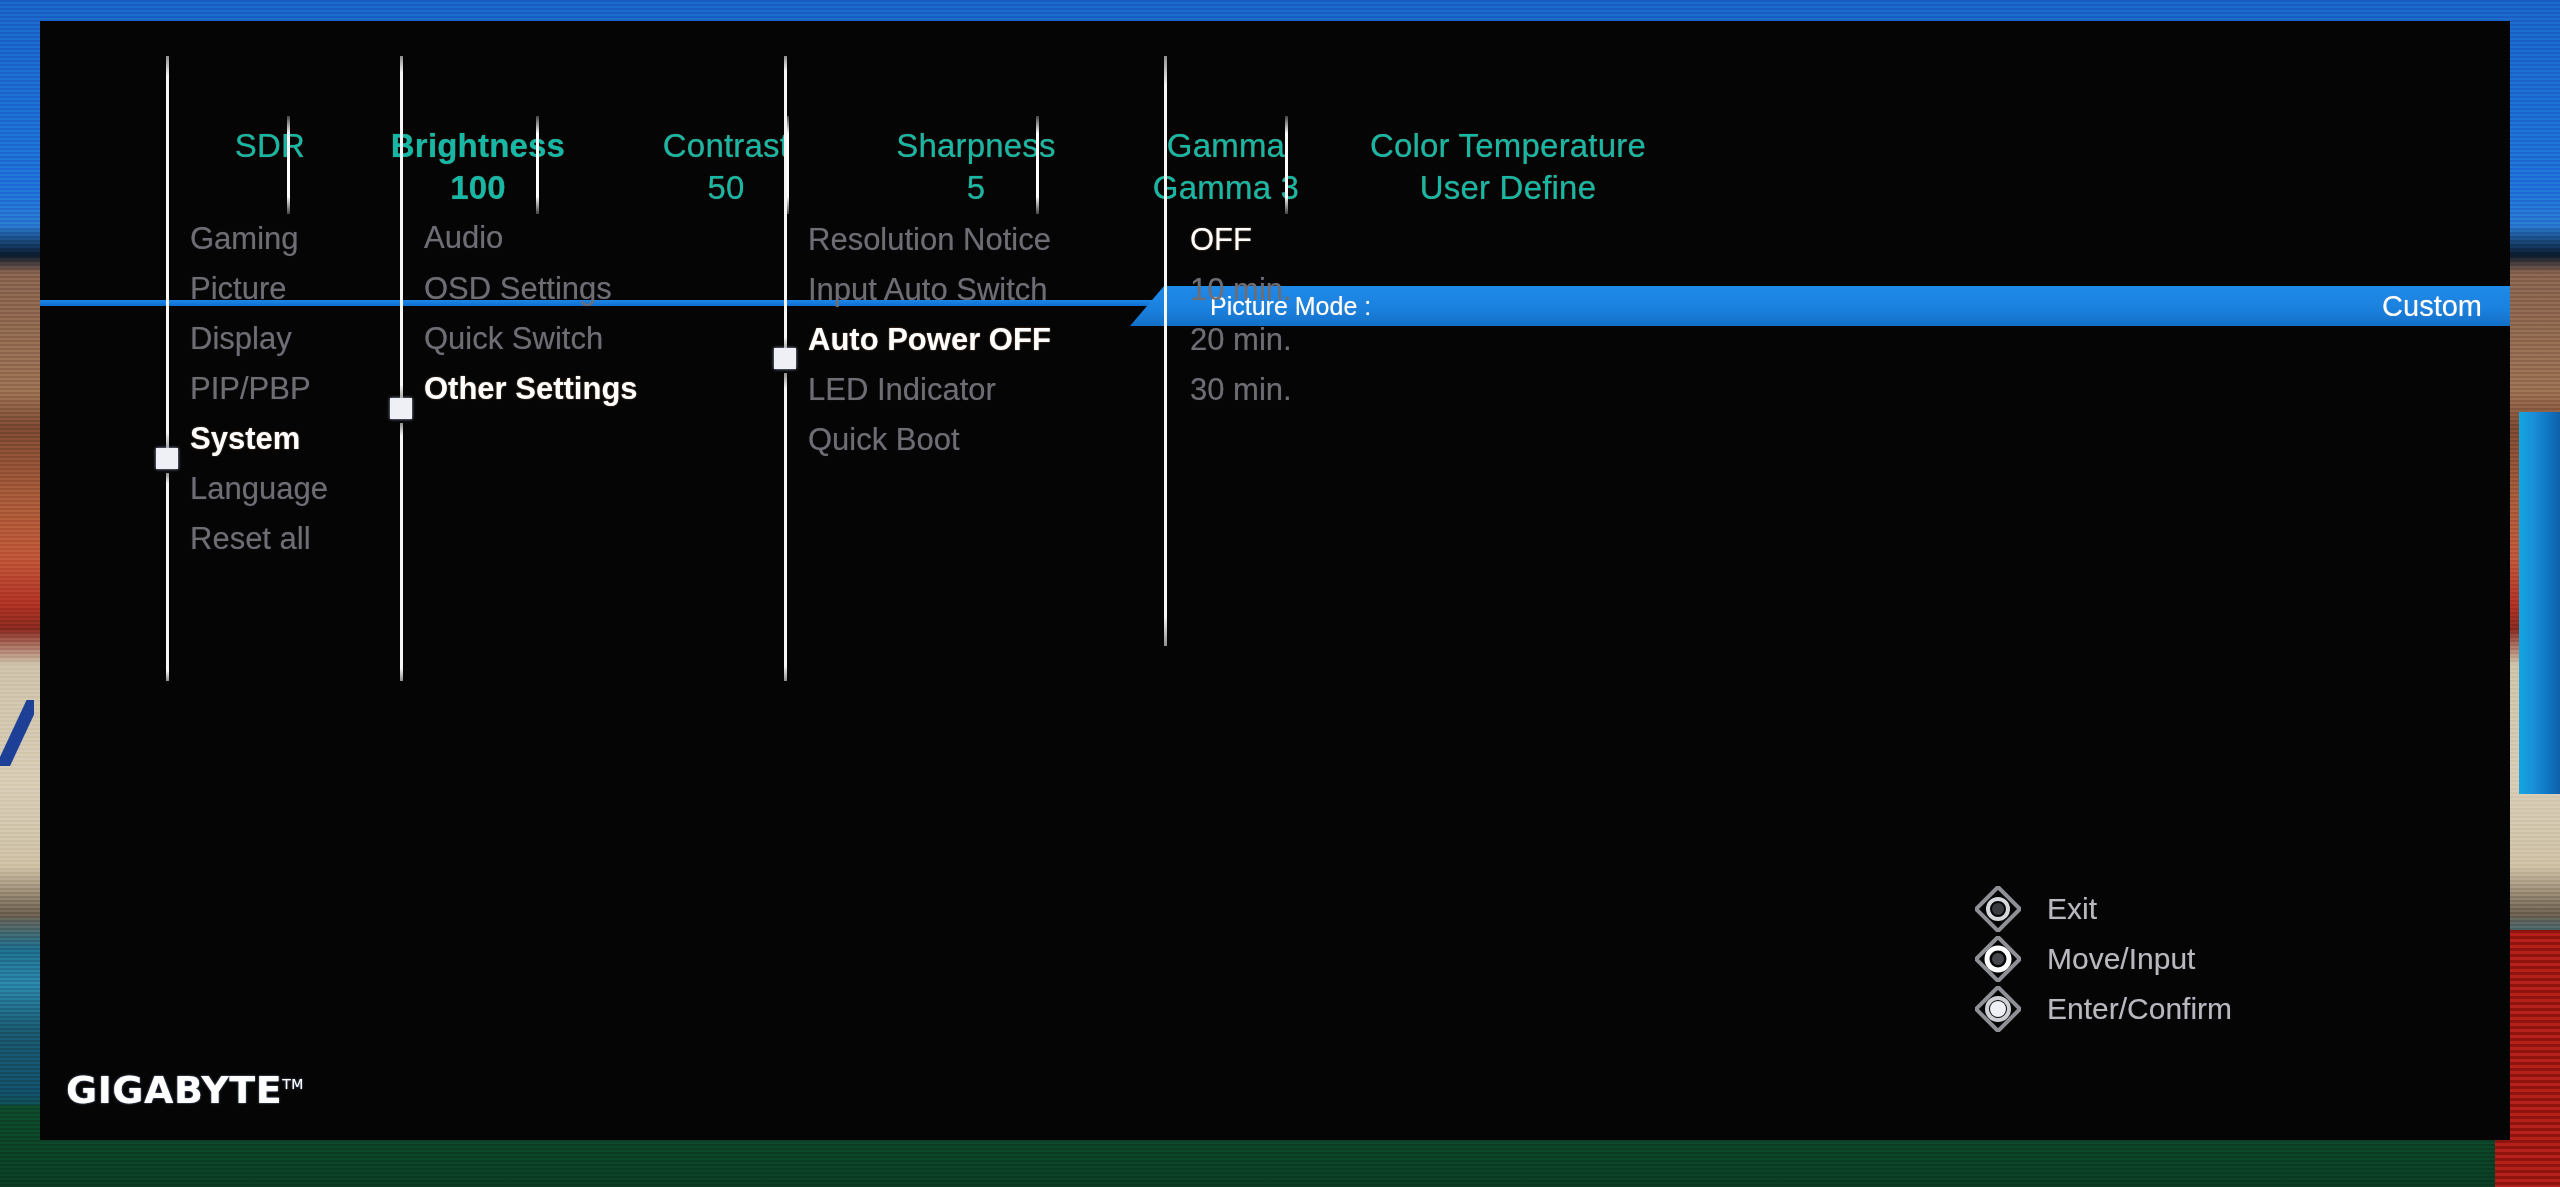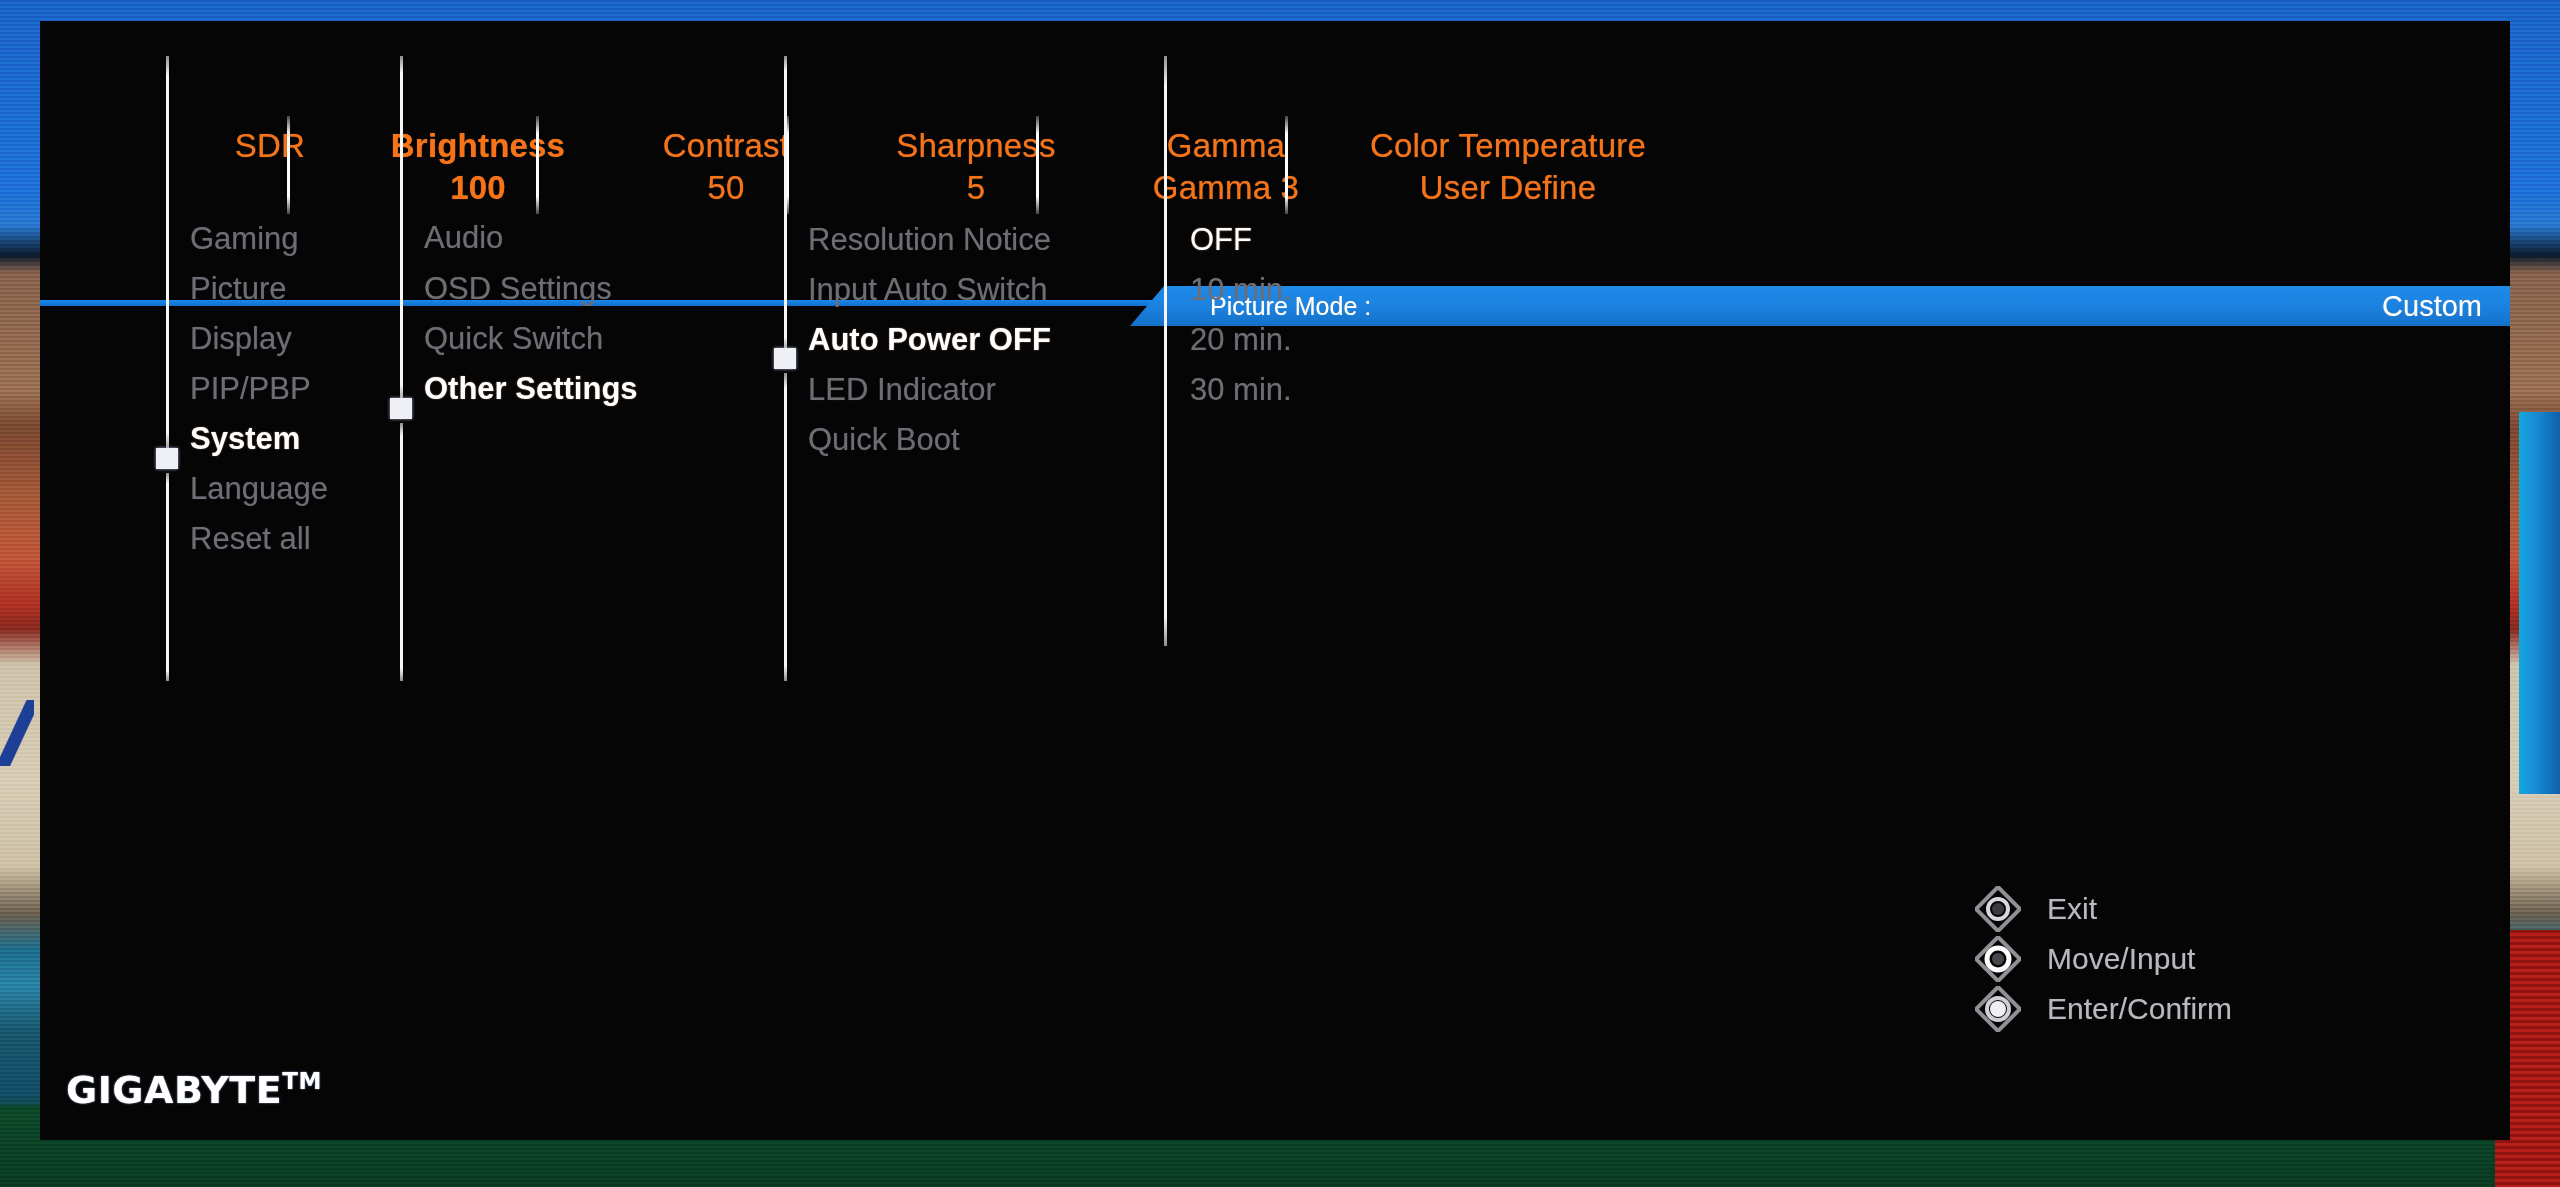--- a/index.html
+++ b/index.html
@@ -77,21 +77,21 @@
   
   .header {
     position: absolute;
     left: 0; top: 0;
     width: 100%; height: 281px;
   }
   .hdr-cell {
     position: absolute;
     top: 104px;
     text-align: center;
-    color: #f97316;
+    color: #14b8a6;
     font-size: 33px;
     line-height: 42px;
     letter-spacing: 0.2px;
     text-shadow: 0 0 1px rgba(255,180,120,0.55);
     white-space: nowrap;
   }
   .hdr-cell .val { display: block; font-size: 33px; }
   .hdr-div {
     position: absolute;
     top: 95px;
@@ -189,21 +189,21 @@
   .brand {
     position: absolute;
     left: 26px; bottom: 28px;
     color: #ffffff;
     font-size: 38px;
     font-weight: bold;
     letter-spacing: 0.5px;
     font-family: "DejaVu Sans", sans-serif;
     text-shadow: 0 0 2px rgba(180,200,255,0.8);
   }
-  .brand sup { font-size: 23px; vertical-align: super; font-weight: bold; }
+  .brand sup { font-size: 14px; vertical-align: super; font-weight: normal; }
 </style>
 </head>
 <body>
 
 <div id="bg">
   <div class="vsplash"></div>
   <div class="right-strip"></div>
   <div class="boat-text"></div>
   <div class="red-band"></div>
 </div>

